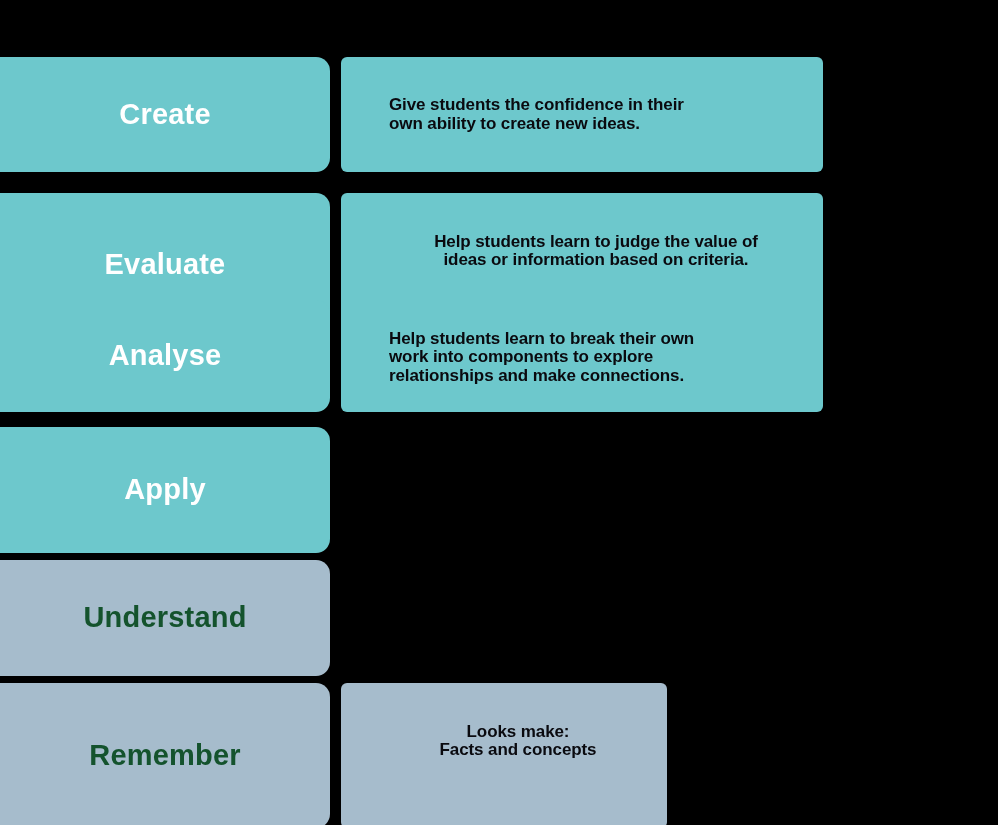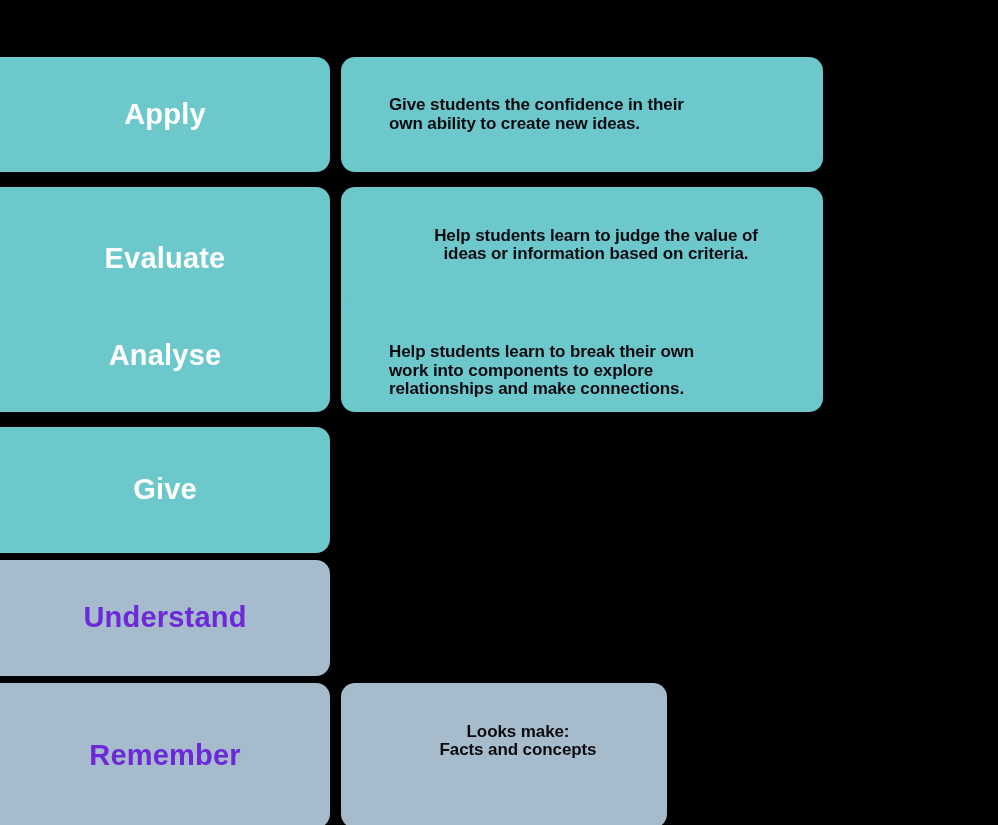--- a/index.html
+++ b/index.html
@@ -48,21 +48,21 @@
     letter-spacing: 0.2px;
     text-align: center;
     line-height: 1.1;
   }
 
   .desc-box {
     position: absolute;
     left: 341px;
     top: 0;
     bottom: 0;
-    border-radius: 14px;
+    border-radius: 6px;
     box-sizing: border-box;
     padding: 0 20px 0 48px;
     display: flex;
     flex-direction: column;
     justify-content: center;
   }
 
   .desc-text {
     font-size: 17px;
     font-weight: bold;
@@ -73,46 +73,46 @@
   }
 
   
   .teal .level-box,
   .teal .desc-box { background: #6DC8CC; }
   .teal .level-label { color: #ffffff; }
 
   
   .grey .level-box,
   .grey .desc-box { background: #A6BCCC; }
-  .grey .level-label { color: #6d28d9; }
+  .grey .level-label { color: #14532d; }
 
   
   #row-0 { top: 57px;  height: 115px; }
-  #row-1 { top: 187px; height: 144px; }
+  #row-1 { top: 193px; height: 144px; }
   #row-2 { top: 300px; height: 112px; }
   #row-3 { top: 427px; height: 126px; }
   #row-4 { top: 560px; height: 116px; }
   #row-5 { top: 683px; height: 145px; }
 
   
   .w-wide   .desc-box { width: 482px; }
   .w-narrow .desc-box { width: 326px; }
 
   
   .align-top .desc-box { justify-content: flex-start; padding-top: 40px; text-align: center; }
-  .align-top-2 .desc-box { justify-content: center; padding-top: 30px; }
+  .align-top-2 .desc-box { justify-content: flex-start; padding-top: 30px; }
 </style>
 </head>
 <body>
 
 <div class="taxonomy">
 
   <div class="row teal w-wide" id="row-0">
     <div class="level-box">
-      <span class="level-label">Apply</span>
+      <span class="level-label">Create</span>
     </div>
     <div class="desc-box">
       <span class="desc-text">Give students the confidence in their
 own ability to create new ideas.</span>
     </div>
   </div>
 
   <div class="row teal w-wide align-top" id="row-1">
     <div class="level-box">
       <span class="level-label">Evaluate</span>
@@ -129,21 +129,21 @@
     </div>
     <div class="desc-box">
       <span class="desc-text">Help students learn to break their own
 work into components to explore
 relationships and make connections.</span>
     </div>
   </div>
 
   <div class="row teal w-wide align-top" id="row-3">
     <div class="level-box">
-      <span class="level-label">Give</span>
+      <span class="level-label">Apply</span>
     </div>
   </div>
 
   <div class="row grey w-narrow" id="row-4">
     <div class="level-box">
       <span class="level-label">Understand</span>
     </div>
   </div>
 
   <div class="row grey w-narrow align-top" id="row-5">

